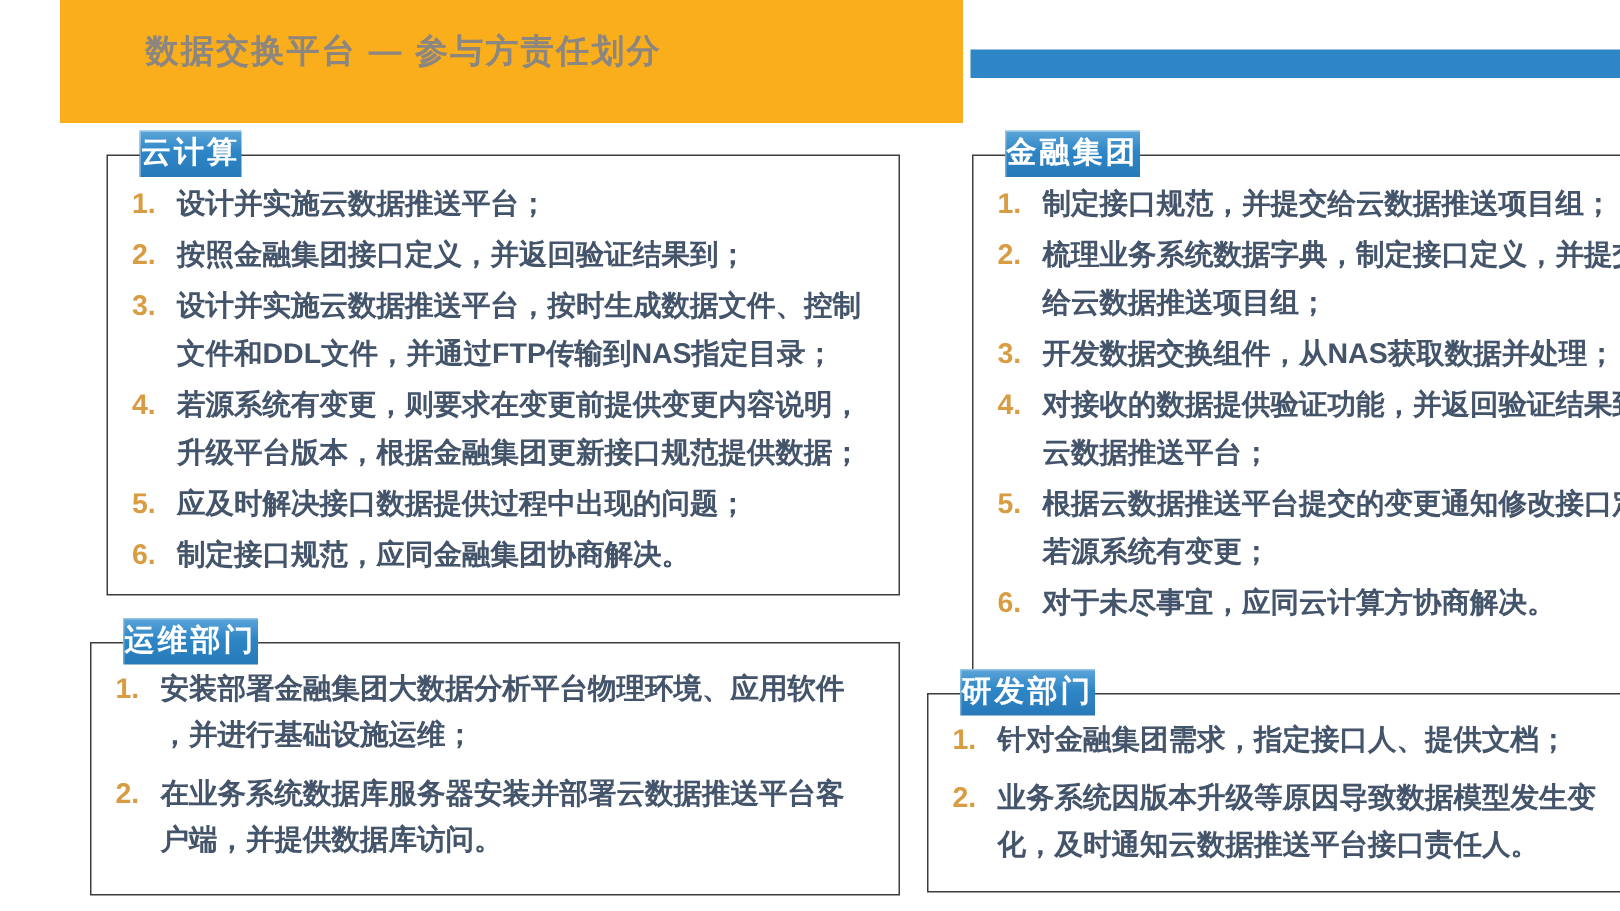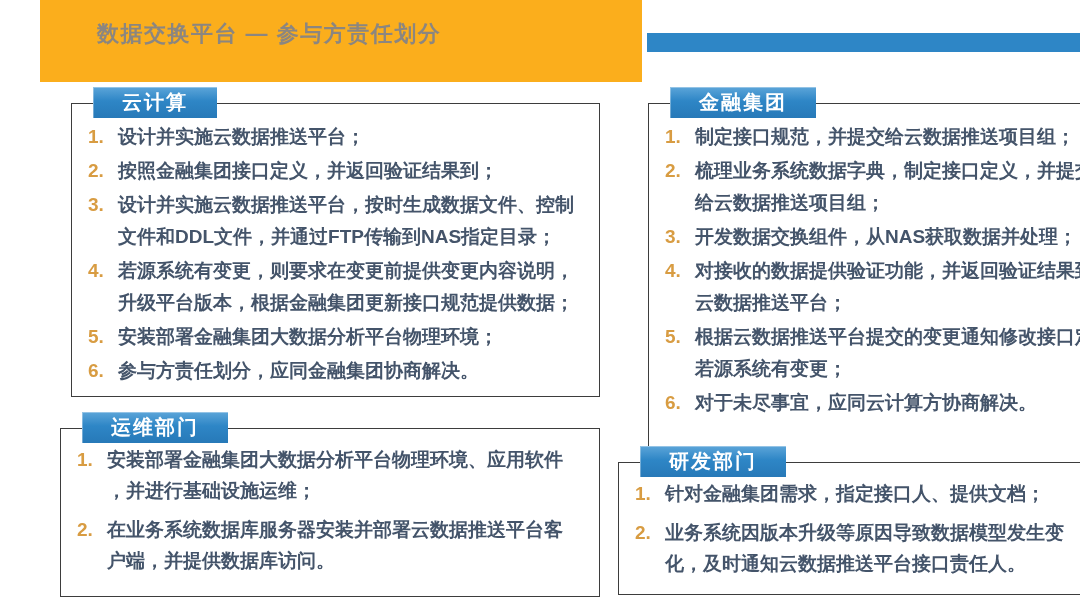--- a/index.html
+++ b/index.html
@@ -22,21 +22,21 @@
   
   .panel{
     position:absolute;background:#ffffff;border:1.6px solid #3D3D3D;box-sizing:border-box;
   }
   .panel-cloud   {left:31px; top:103px;width:529px;height:294px;}
   .panel-finance {left:608px;top:103px;width:480px;height:406px;}
   .panel-ops     {left:20px; top:428px;width:540px;height:169px;}
   .panel-rnd     {left:578px;top:462px;width:480px;height:133px;}
   .tab{
     position:absolute;left:21px;top:-17px;height:31px;line-height:31px;
-    padding:0 29px;background:linear-gradient(180deg,#5CA5D9 0%,#2E86C6 45%,#2779B8 100%);
+    padding:0 1px;background:linear-gradient(180deg,#5CA5D9 0%,#2E86C6 45%,#2779B8 100%);
     box-shadow:inset 1px 1px 0 rgba(255,255,255,.35);
     color:#ffffff;font-size:20px;font-weight:bold;letter-spacing:2px;white-space:nowrap;
   }
   .items{
     list-style:none;margin:0;padding:17px 8px 0 12px;
   }
   .panel-ops .items,.panel-rnd .items{padding-top:15px;}
   .item{
     display:flex;align-items:flex-start;
     font-size:19px;font-weight:bold;line-height:32px;color:#44546A;margin-bottom:2px;
@@ -74,25 +74,25 @@
         <span class="txt">设计并实施云数据推送平台，按时生成数据文件、控制
 文件和DDL文件，并通过FTP传输到NAS指定目录；</span>
       </li>
       <li class="item">
         <span class="num">4.</span>
         <span class="txt">若源系统有变更，则要求在变更前提供变更内容说明，
 升级平台版本，根据金融集团更新接口规范提供数据；</span>
       </li>
       <li class="item">
         <span class="num">5.</span>
-        <span class="txt">安装部署金融集团大数据分析平台物理环境；</span>
+        <span class="txt">应及时解决接口数据提供过程中出现的问题；</span>
       </li>
       <li class="item">
         <span class="num">6.</span>
-        <span class="txt">参与方责任划分，应同金融集团协商解决。</span>
+        <span class="txt">制定接口规范，应同金融集团协商解决。</span>
       </li>
     </ol>
   </div>
 
   <div class="panel panel-finance">
     <div class="tab">金融集团</div>
     <ol class="items">
       <li class="item">
         <span class="num">1.</span>
         <span class="txt">制定接口规范，并提交给云数据推送项目组；</span>

